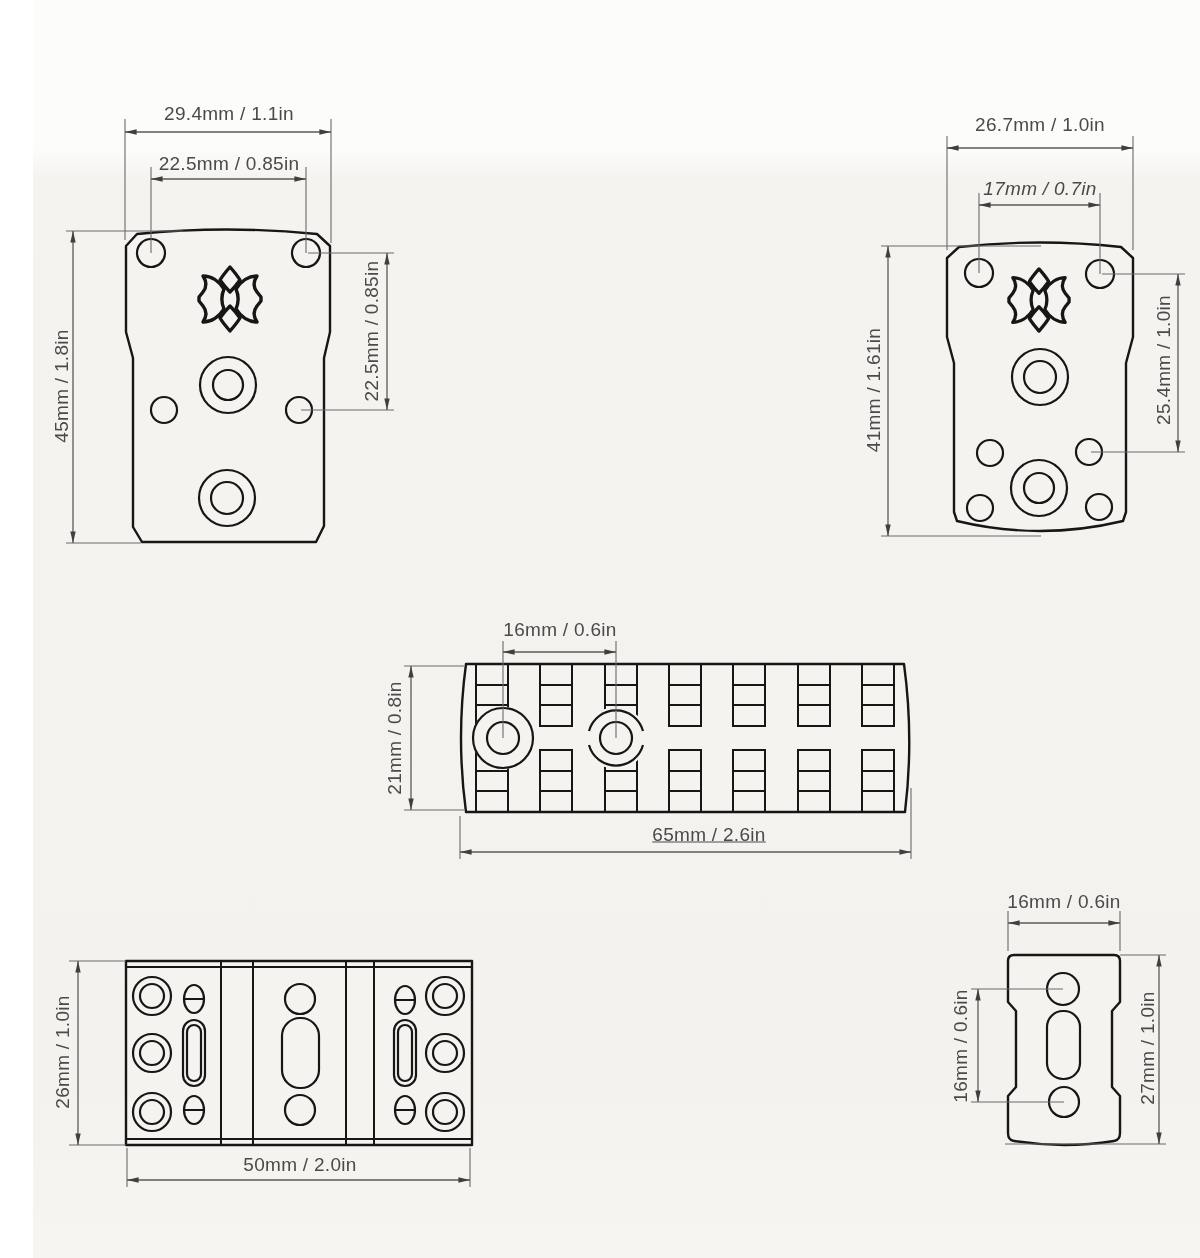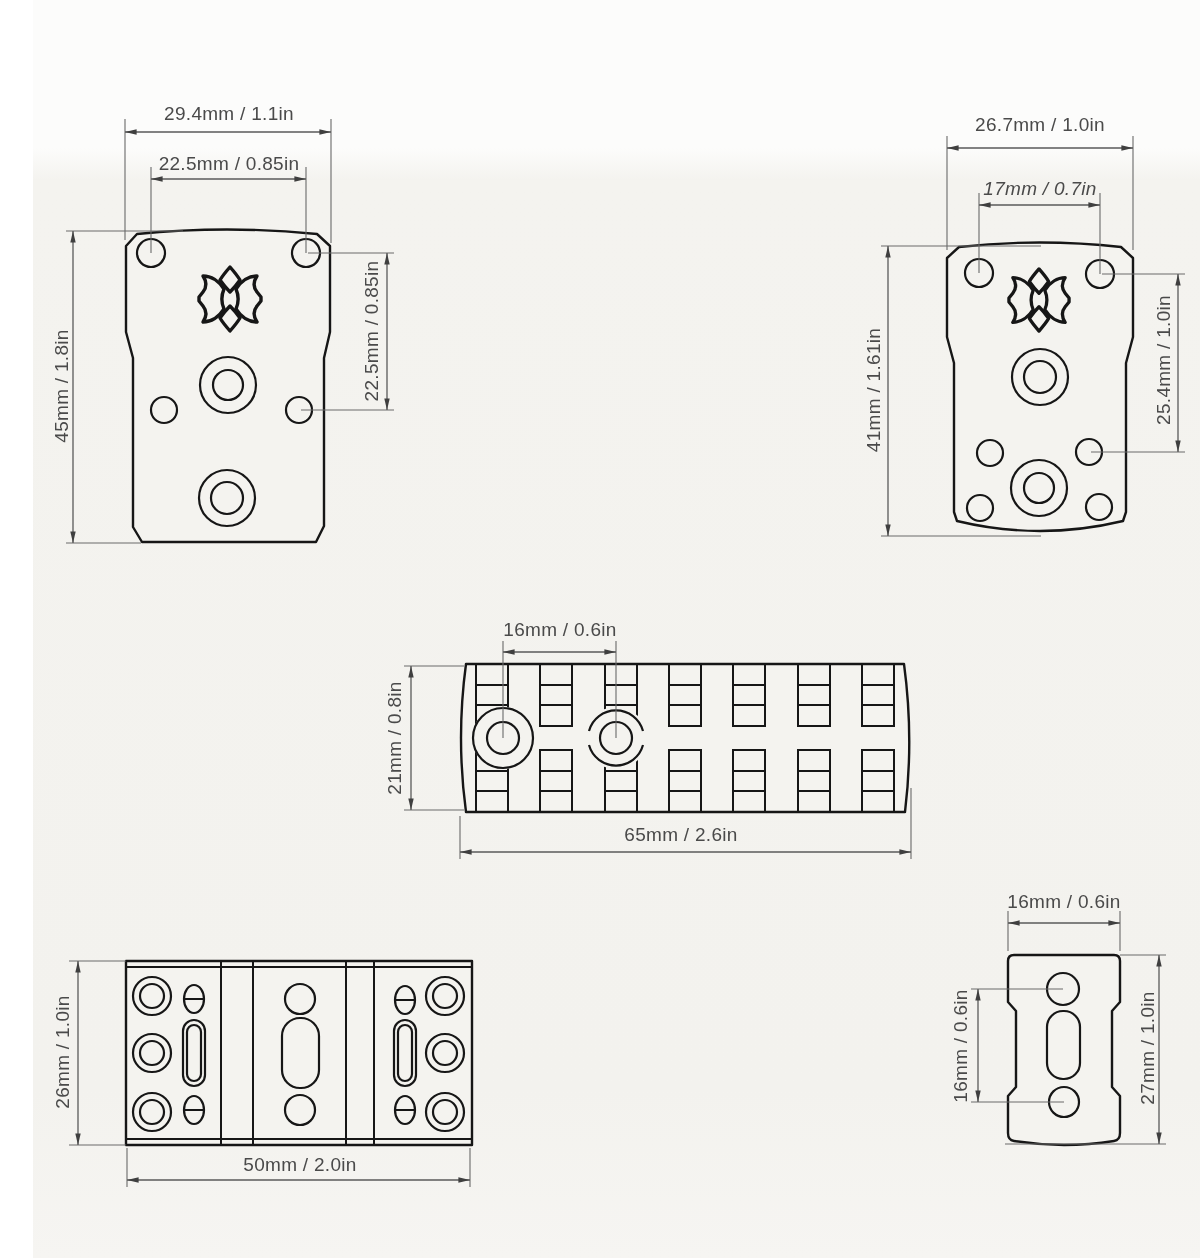--- a/index.html
+++ b/index.html
@@ -180,21 +180,21 @@
   <div class="dim v" style="left:28px;top:386px;">45mm / 1.8in</div>
   <div class="dim v" style="left:338px;top:331px;">22.5mm / 0.85in</div>
 
   <div class="dim" style="left:1007px;top:124px;">26.7mm / 1.0in</div>
   <div class="dim" style="left:1007px;top:188px;font-style:italic;">17mm / 0.7in</div>
   <div class="dim v" style="left:840px;top:390px;">41mm / 1.61in</div>
   <div class="dim v" style="left:1130px;top:360px;">25.4mm / 1.0in</div>
 
   <div class="dim" style="left:527px;top:629px;">16mm / 0.6in</div>
   <div class="dim v" style="left:361px;top:738px;">21mm / 0.8in</div>
-  <div class="dim" style="left:648px;top:834px;">65mm / 2.6in</div>
+  <div class="dim" style="left:676px;top:834px;text-decoration:underline;">65mm / 2.6in</div>
 
   <div class="dim v" style="left:29px;top:1052px;">26mm / 1.0in</div>
   <div class="dim" style="left:267px;top:1164px;">50mm / 2.0in</div>
 
   <div class="dim" style="left:1031px;top:901px;">16mm / 0.6in</div>
   <div class="dim v" style="left:927px;top:1046px;">16mm / 0.6in</div>
   <div class="dim v" style="left:1114px;top:1048px;">27mm / 1.0in</div>
 
 </div>
 

